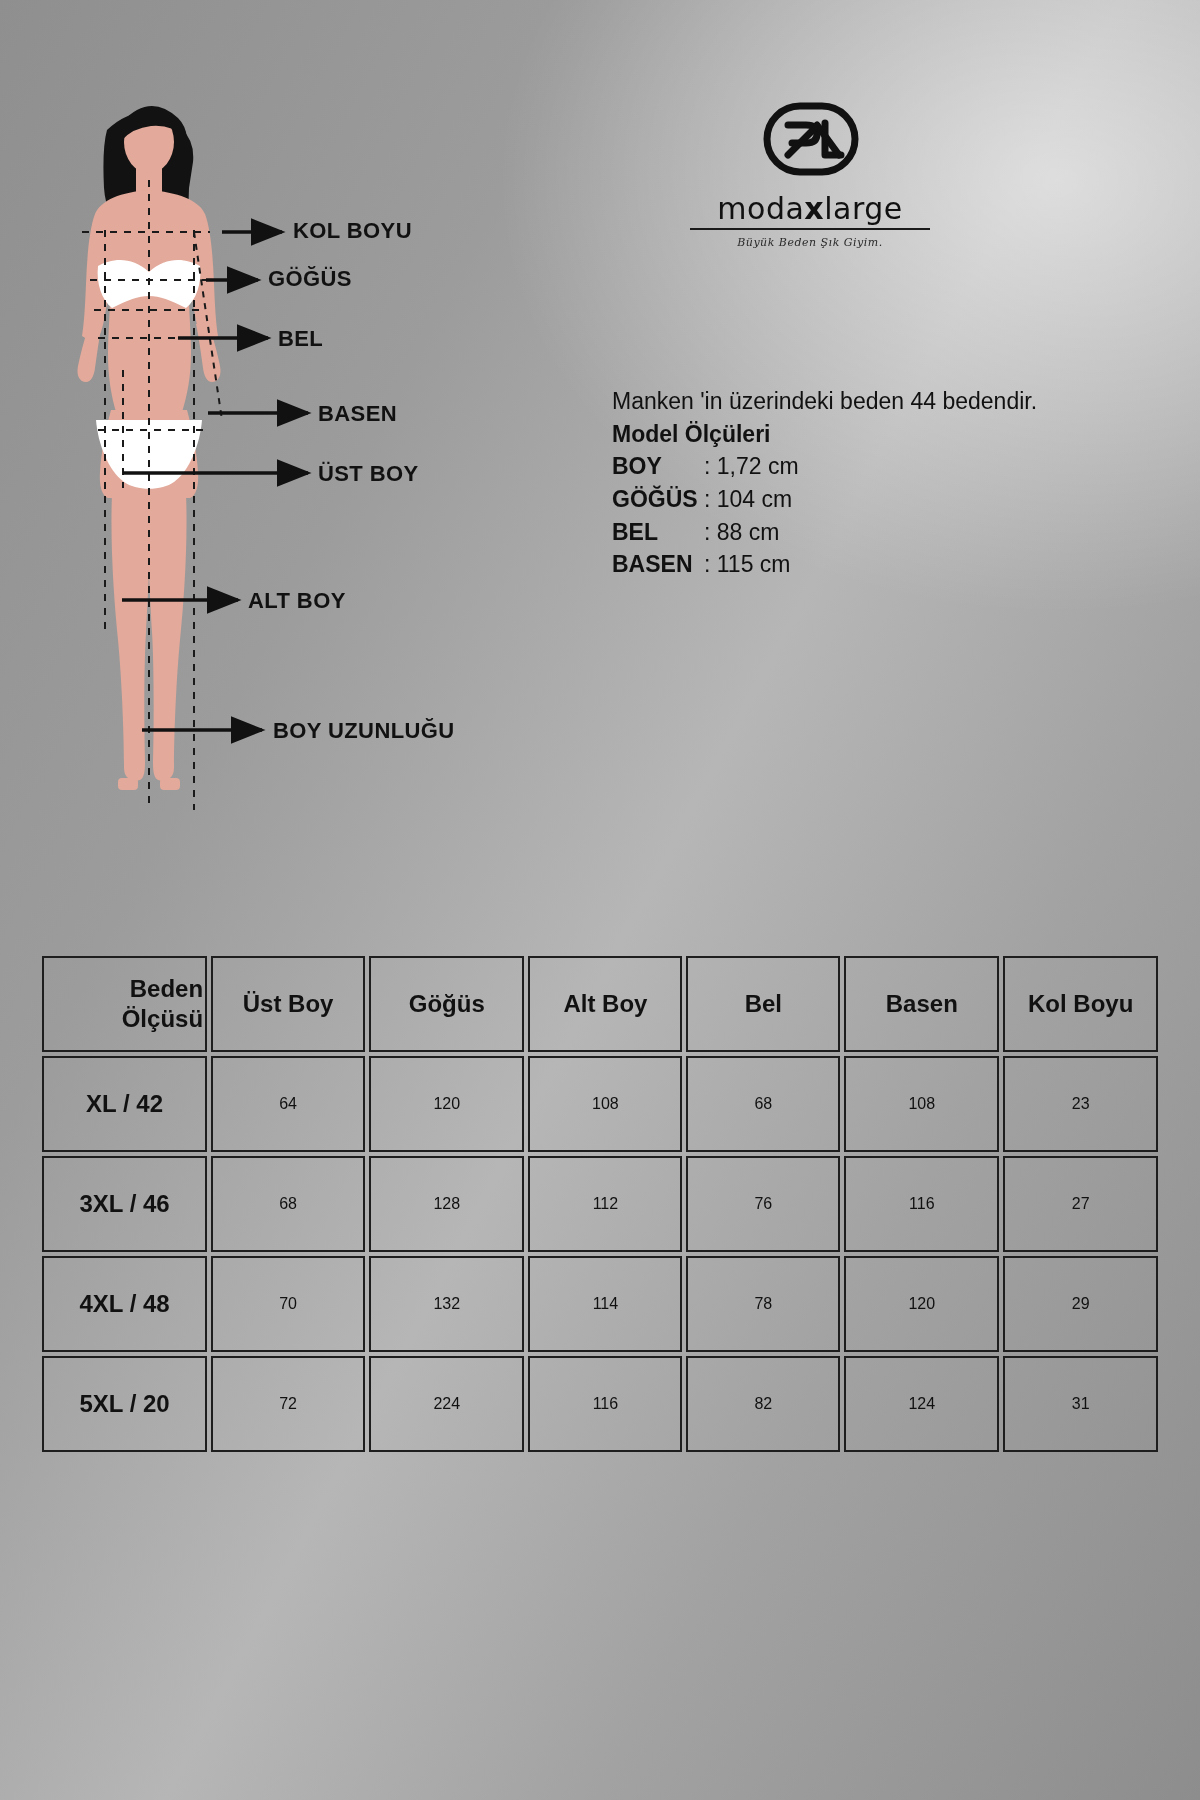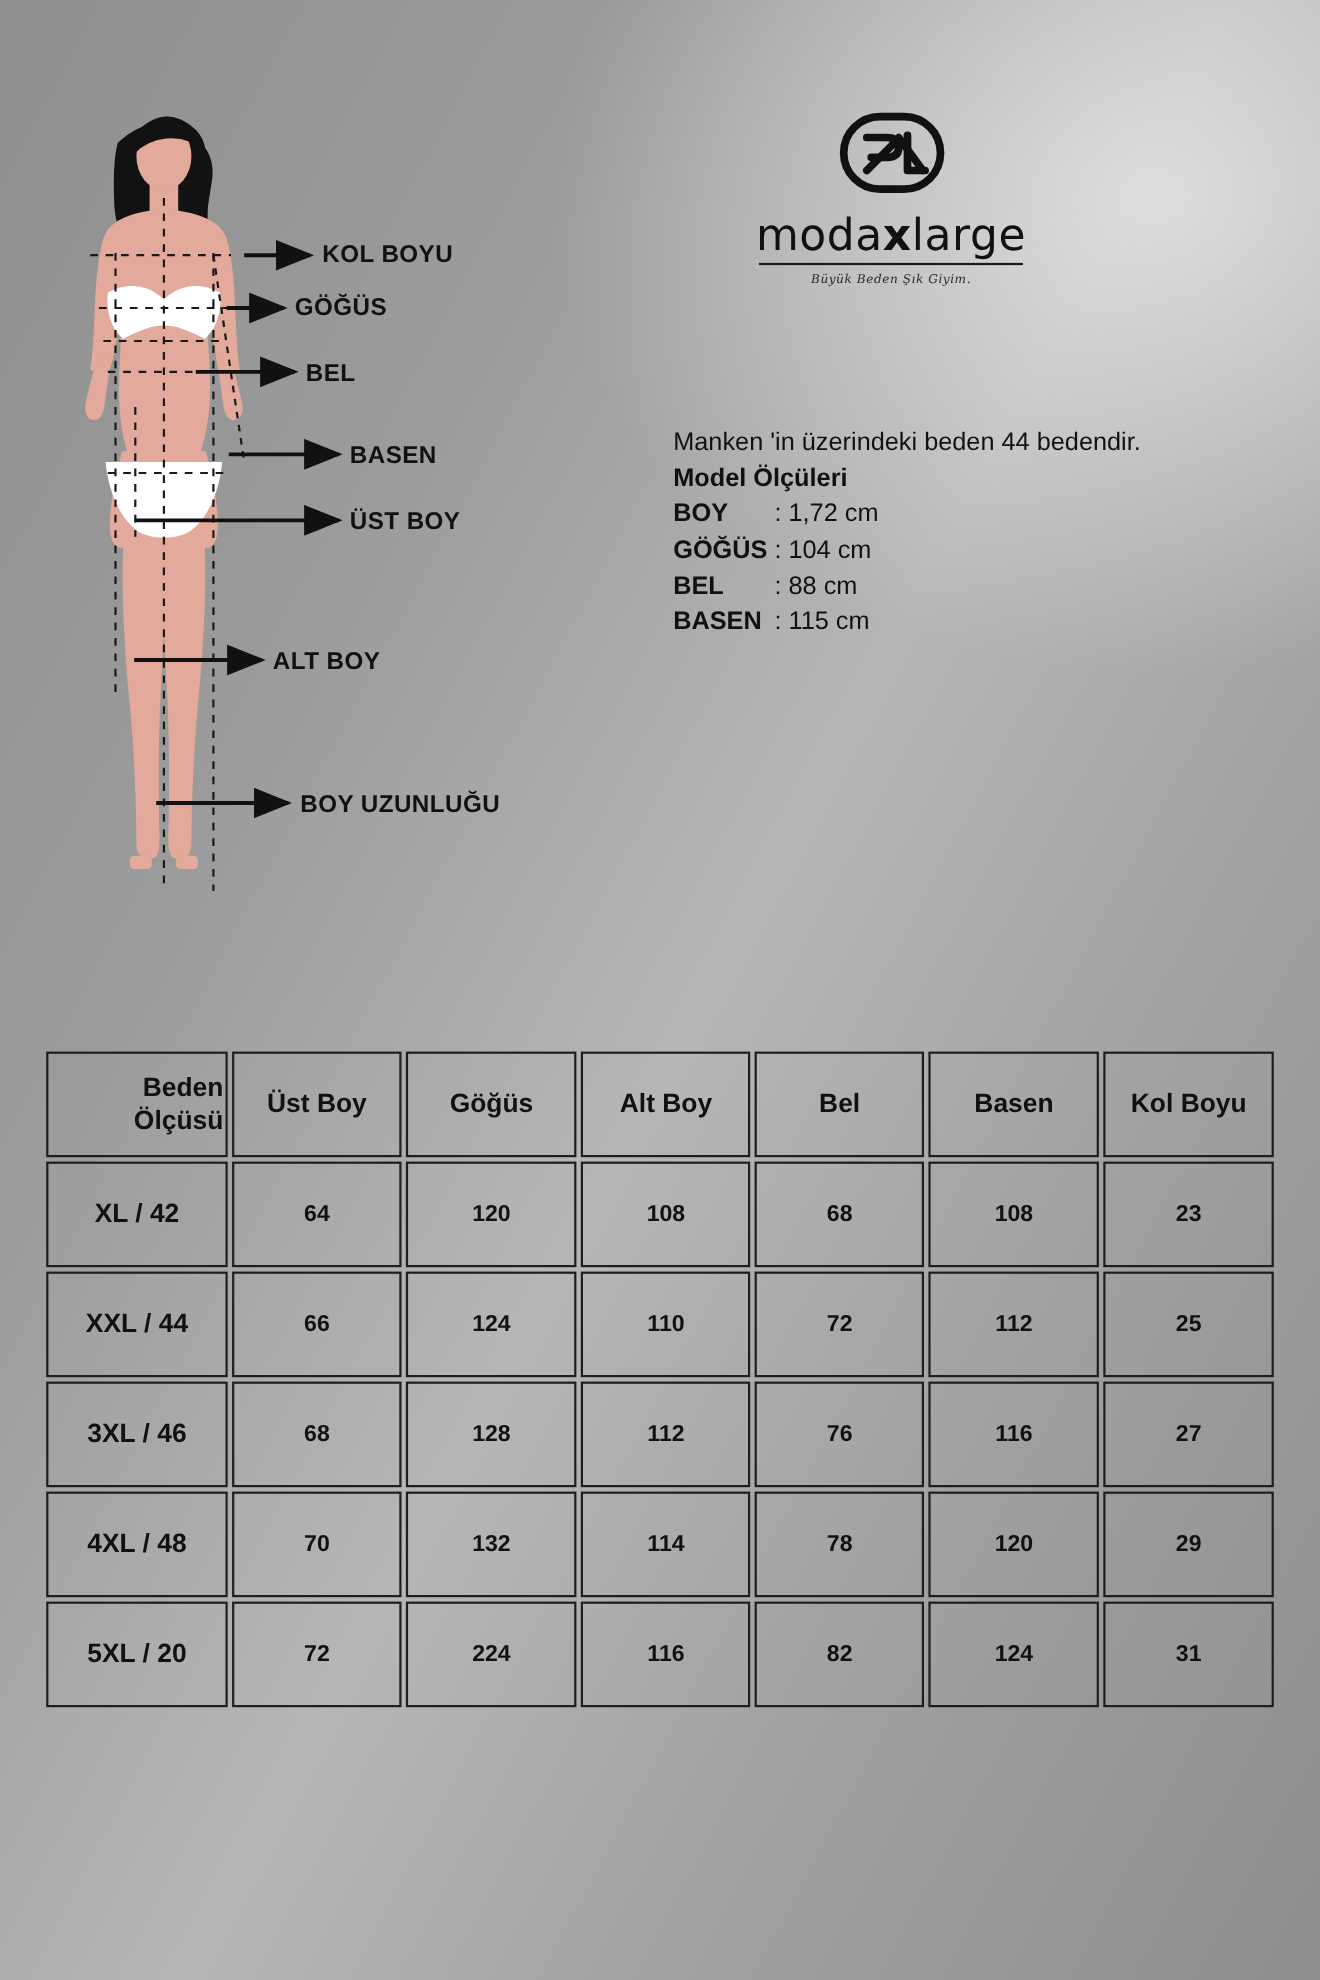--- a/index.html
+++ b/index.html
@@ -30,21 +30,21 @@
     color:#111;
     letter-spacing:0.4px;
     white-space:nowrap;
     font-size:22px;
   }
 
   
   .brand { position:absolute; left:600px; top:95px; width:420px; text-align:center; }
   .brand-mark { width:110px; height:90px; margin:0 auto 6px auto; display:block; }
   .brand-name {
-    font-size:40px; color:#111; letter-spacing:0.5px;
+    font-size:30px; color:#111; letter-spacing:0.5px;
     font-family:"DejaVu Sans", sans-serif;
     font-weight:500;
   }
   .brand-name .x { font-weight:bold; }
   .brand-rule { width:240px; height:2px; background:#1a1a1a; margin:2px auto 0 auto; }
   .brand-tag {
     font-size:11px; color:#2a2a2a; margin-top:6px;
     font-family:"DejaVu Serif", serif; font-style:italic; letter-spacing:0.5px;
   }
 
@@ -60,21 +60,21 @@
   table { border-collapse:separate; border-spacing:4px; width:1124px; }
   th, td {
     border:2px solid #1e1e1e;
     text-align:center;
     color:#111;
     background:transparent;
   }
   th { height:96px; font-size:24px; font-weight:bold; padding:4px 2px; }
   td { height:96px; font-size:23px; font-weight:bold; }
   td.rowhead { font-size:24px; font-weight:bold; }
-  td.val { font-weight:bold; font-size:21px; }
+  td.val { font-weight:normal; font-size:16px; }
   th.first { width:168px; line-height:1.25;text-align:right; }
   th.col { width:158px; }
 </style>
 </head>
 <body>
 
 <div id="page">
 
   <div class="top">
 
@@ -224,29 +224,20 @@
         <tr>
           <td class="rowhead">XL / 42</td>
           <td class="val">64</td>
           <td class="val">120</td>
           <td class="val">108</td>
           <td class="val">68</td>
           <td class="val">108</td>
           <td class="val">23</td>
         </tr>
         <tr>
-          <td class="rowhead">XXL / 44</td>
-          <td class="val">66</td>
-          <td class="val">124</td>
-          <td class="val">110</td>
-          <td class="val">72</td>
-          <td class="val">112</td>
-          <td class="val">25</td>
-        </tr>
-        <tr>
           <td class="rowhead">3XL / 46</td>
           <td class="val">68</td>
           <td class="val">128</td>
           <td class="val">112</td>
           <td class="val">76</td>
           <td class="val">116</td>
           <td class="val">27</td>
         </tr>
         <tr>
           <td class="rowhead">4XL / 48</td>

